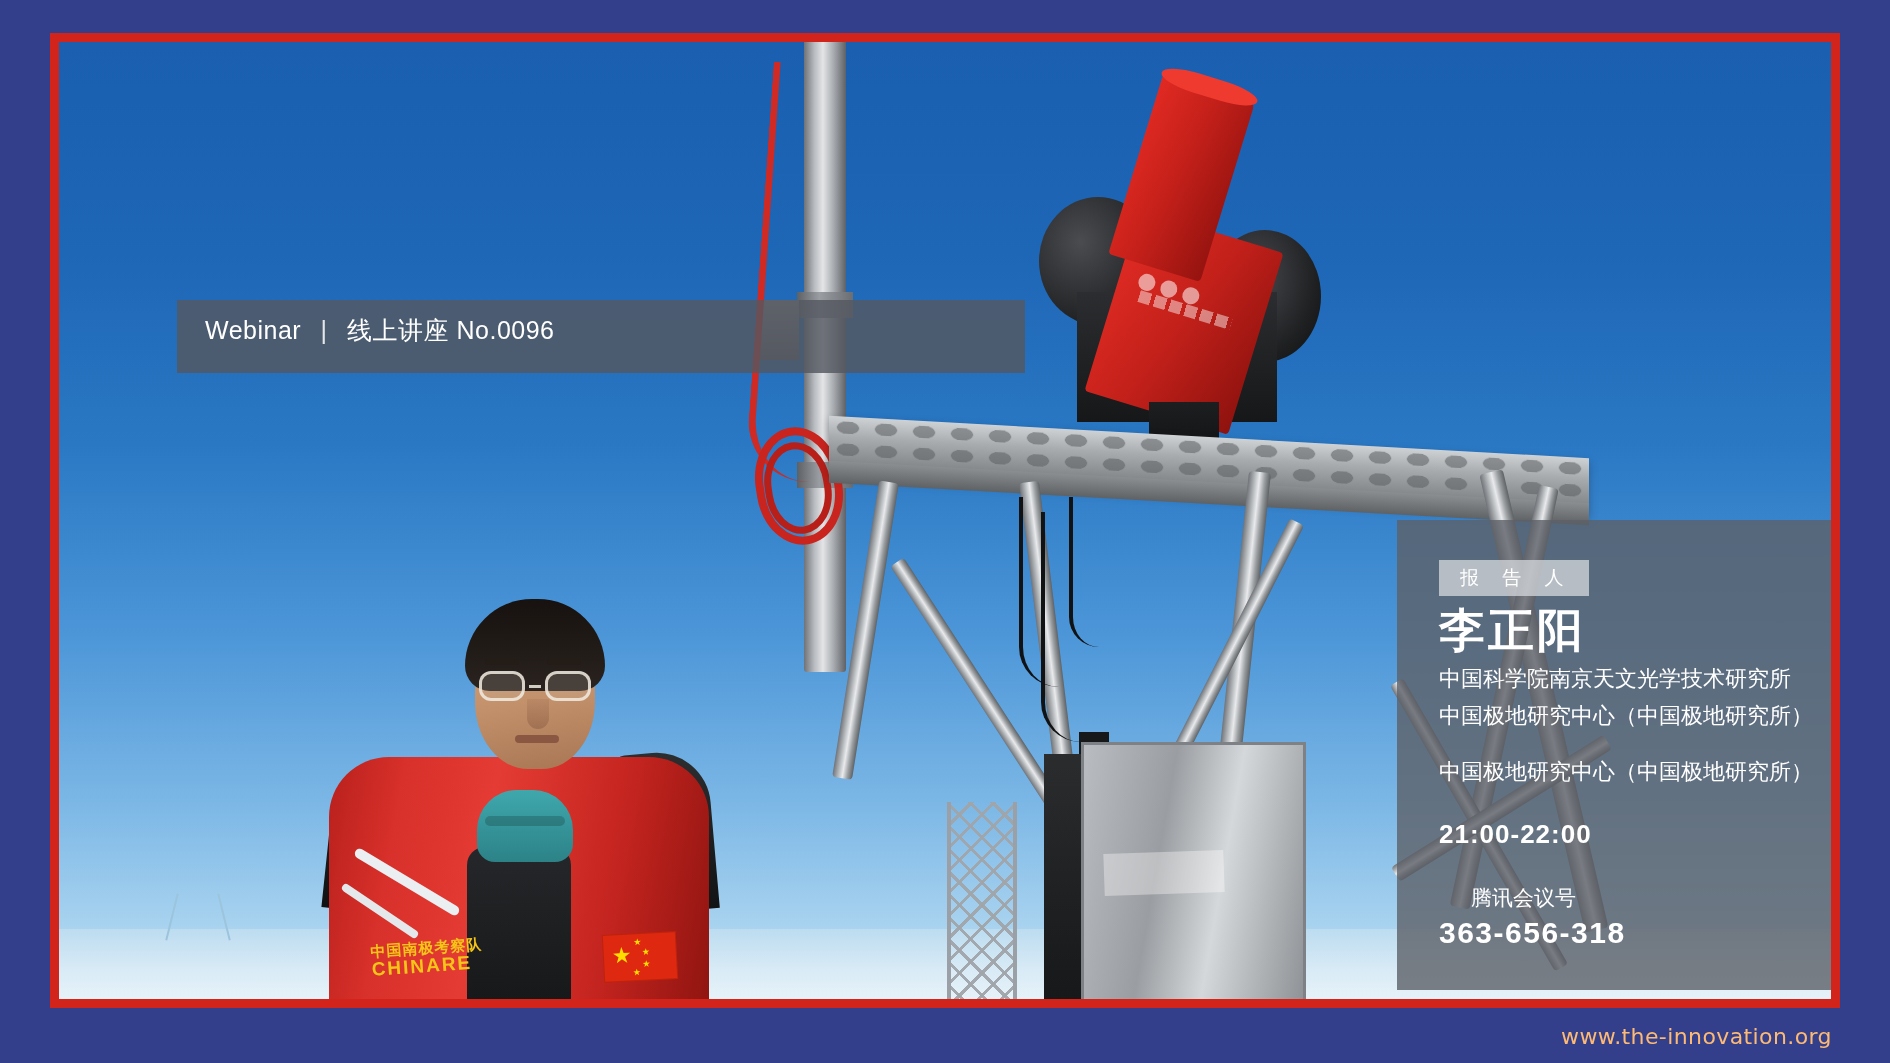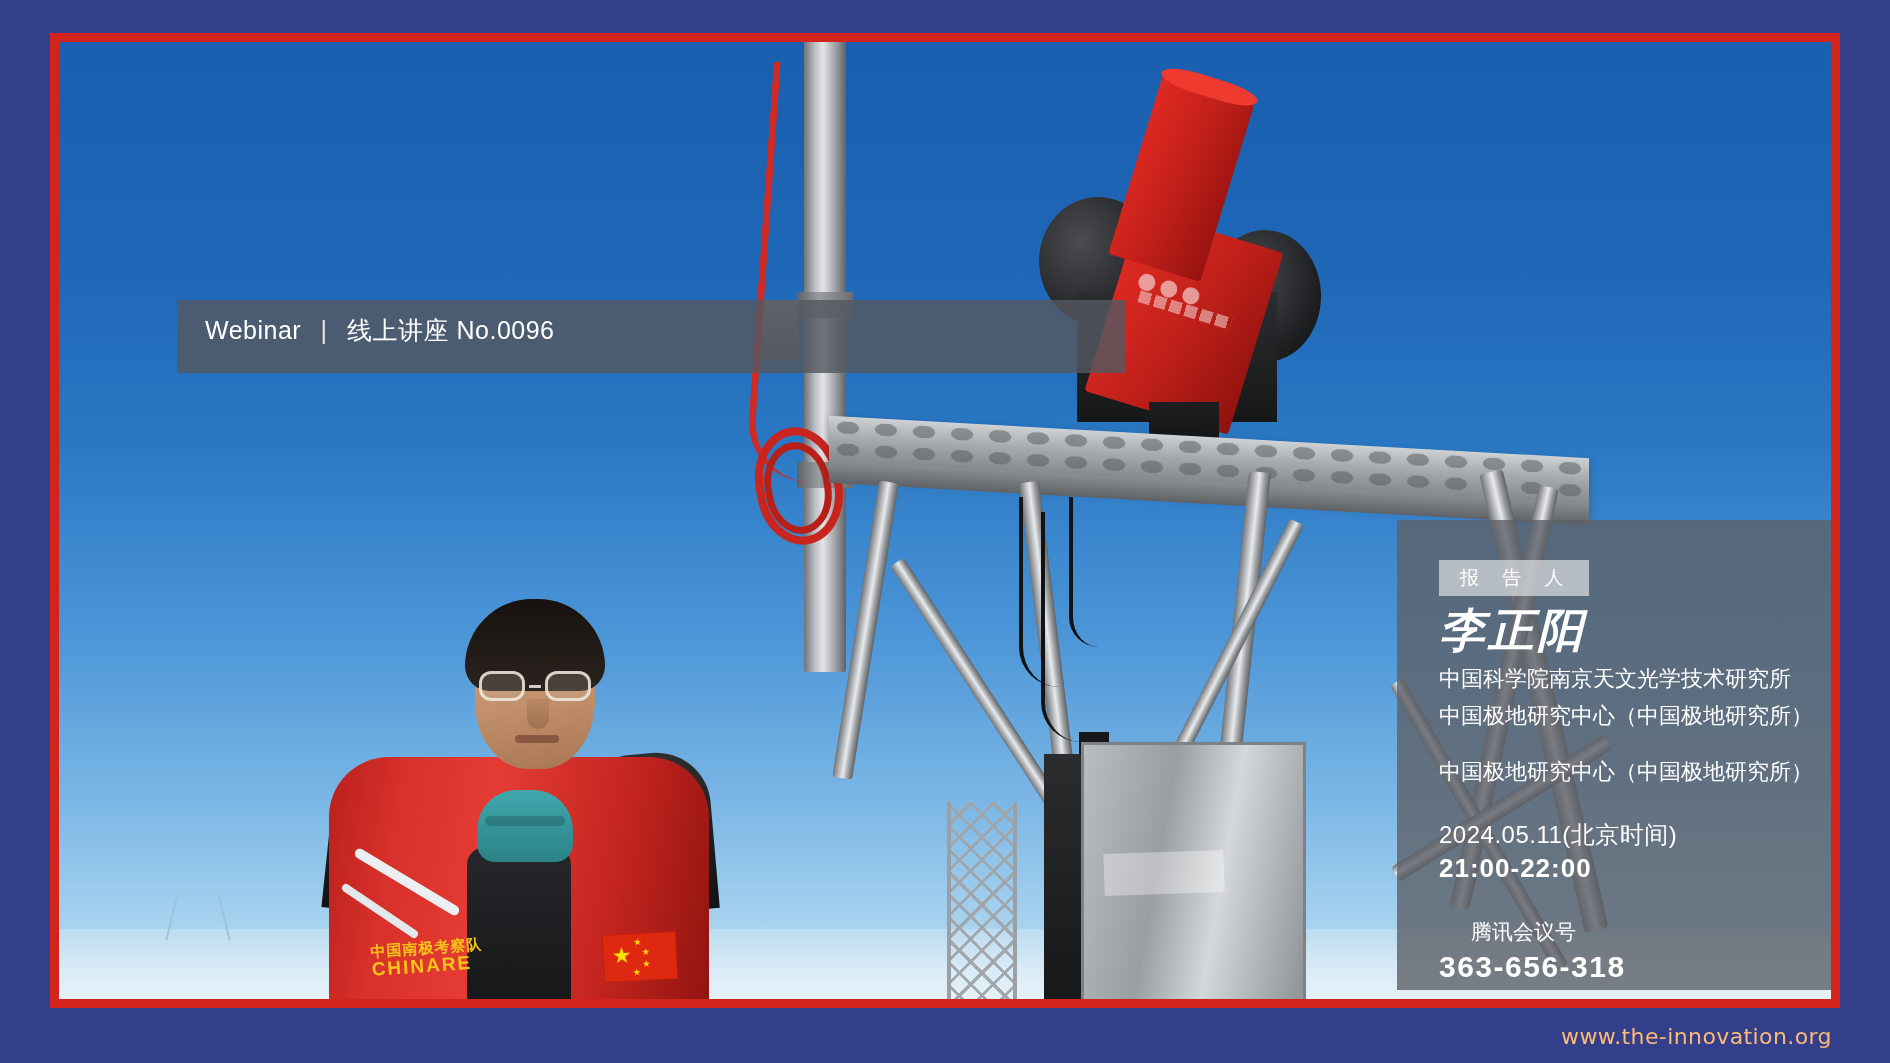--- a/index.html
+++ b/index.html
@@ -326,21 +326,21 @@
     color:#ffffff; font-weight:400;
     letter-spacing:-3px;
     font-family:"DejaVu Sans","Liberation Sans",sans-serif;
     z-index:6;
     text-shadow:0 0 1px rgba(0,0,0,.04);
   }
 
   
   .title-block{
     position:absolute; left:118px; top:258px;
-    width:949px; padding:14px 28px 20px 28px;
+    width:848px; padding:14px 28px 20px 28px;
     background:rgba(84,88,96,.82);
     z-index:7;
   }
   .webinar-line{
     color:#ffffff; font-size:25px; font-weight:400;
     letter-spacing:.5px; margin-bottom:6px; white-space:nowrap;
   }
   .webinar-line .sep{ margin:0 12px; opacity:.85; }
   .talk-title{
     color:#ffffff; font-size:80px; font-weight:700;
@@ -361,21 +361,20 @@
     display:inline-block;
     background:rgba(214,217,221,.75);
     color:#ffffff;
     font-size:19px; font-weight:400; letter-spacing:9px;
     padding:5px 16px 5px 21px;
   }
   .speaker-name{
     font-size:46px; font-weight:700; letter-spacing:3px;
     margin-top:8px; line-height:1.15;
     font-family:"DejaVu Sans","Liberation Sans",sans-serif;
-    font-style:italic;
   }
   .affil{ font-size:22px; line-height:1.42; margin-top:6px; }
   .host-block{ margin-top:26px; }
   .host-name{ font-size:23px; font-weight:700; letter-spacing:1px; }
   .host-affil{ font-size:22px; margin-top:4px; }
   .time-block{ margin-top:32px; }
   .date-line{ font-size:24px; letter-spacing:.5px; }
   .time-line{ font-size:26px; font-weight:700; letter-spacing:1px; margin-top:2px; }
   .meet-block{ margin-top:34px; }
   .meet-label{ font-size:21px;margin-left:32px; }
@@ -492,21 +491,20 @@
     <div class="role-badge">报 告 人</div>
     <div class="speaker-name">李正阳</div>
     <div class="affil">中国科学院南京天文光学技术研究所</div>
     <div class="affil">中国极地研究中心（中国极地研究所）</div>
 
     <div class="host-block">
       <div class="host-affil">中国极地研究中心（中国极地研究所）</div>
     </div>
 
     <div class="time-block">
-      <div class="date-line">2024.05.11(北京时间)</div>
       <div class="time-line">21:00-22:00</div>
     </div>
 
     <div class="meet-block">
       <div class="meet-label">腾讯会议号</div>
       <div class="meet-id">363-656-318</div>
     </div>
   </div>
 
 </div>

